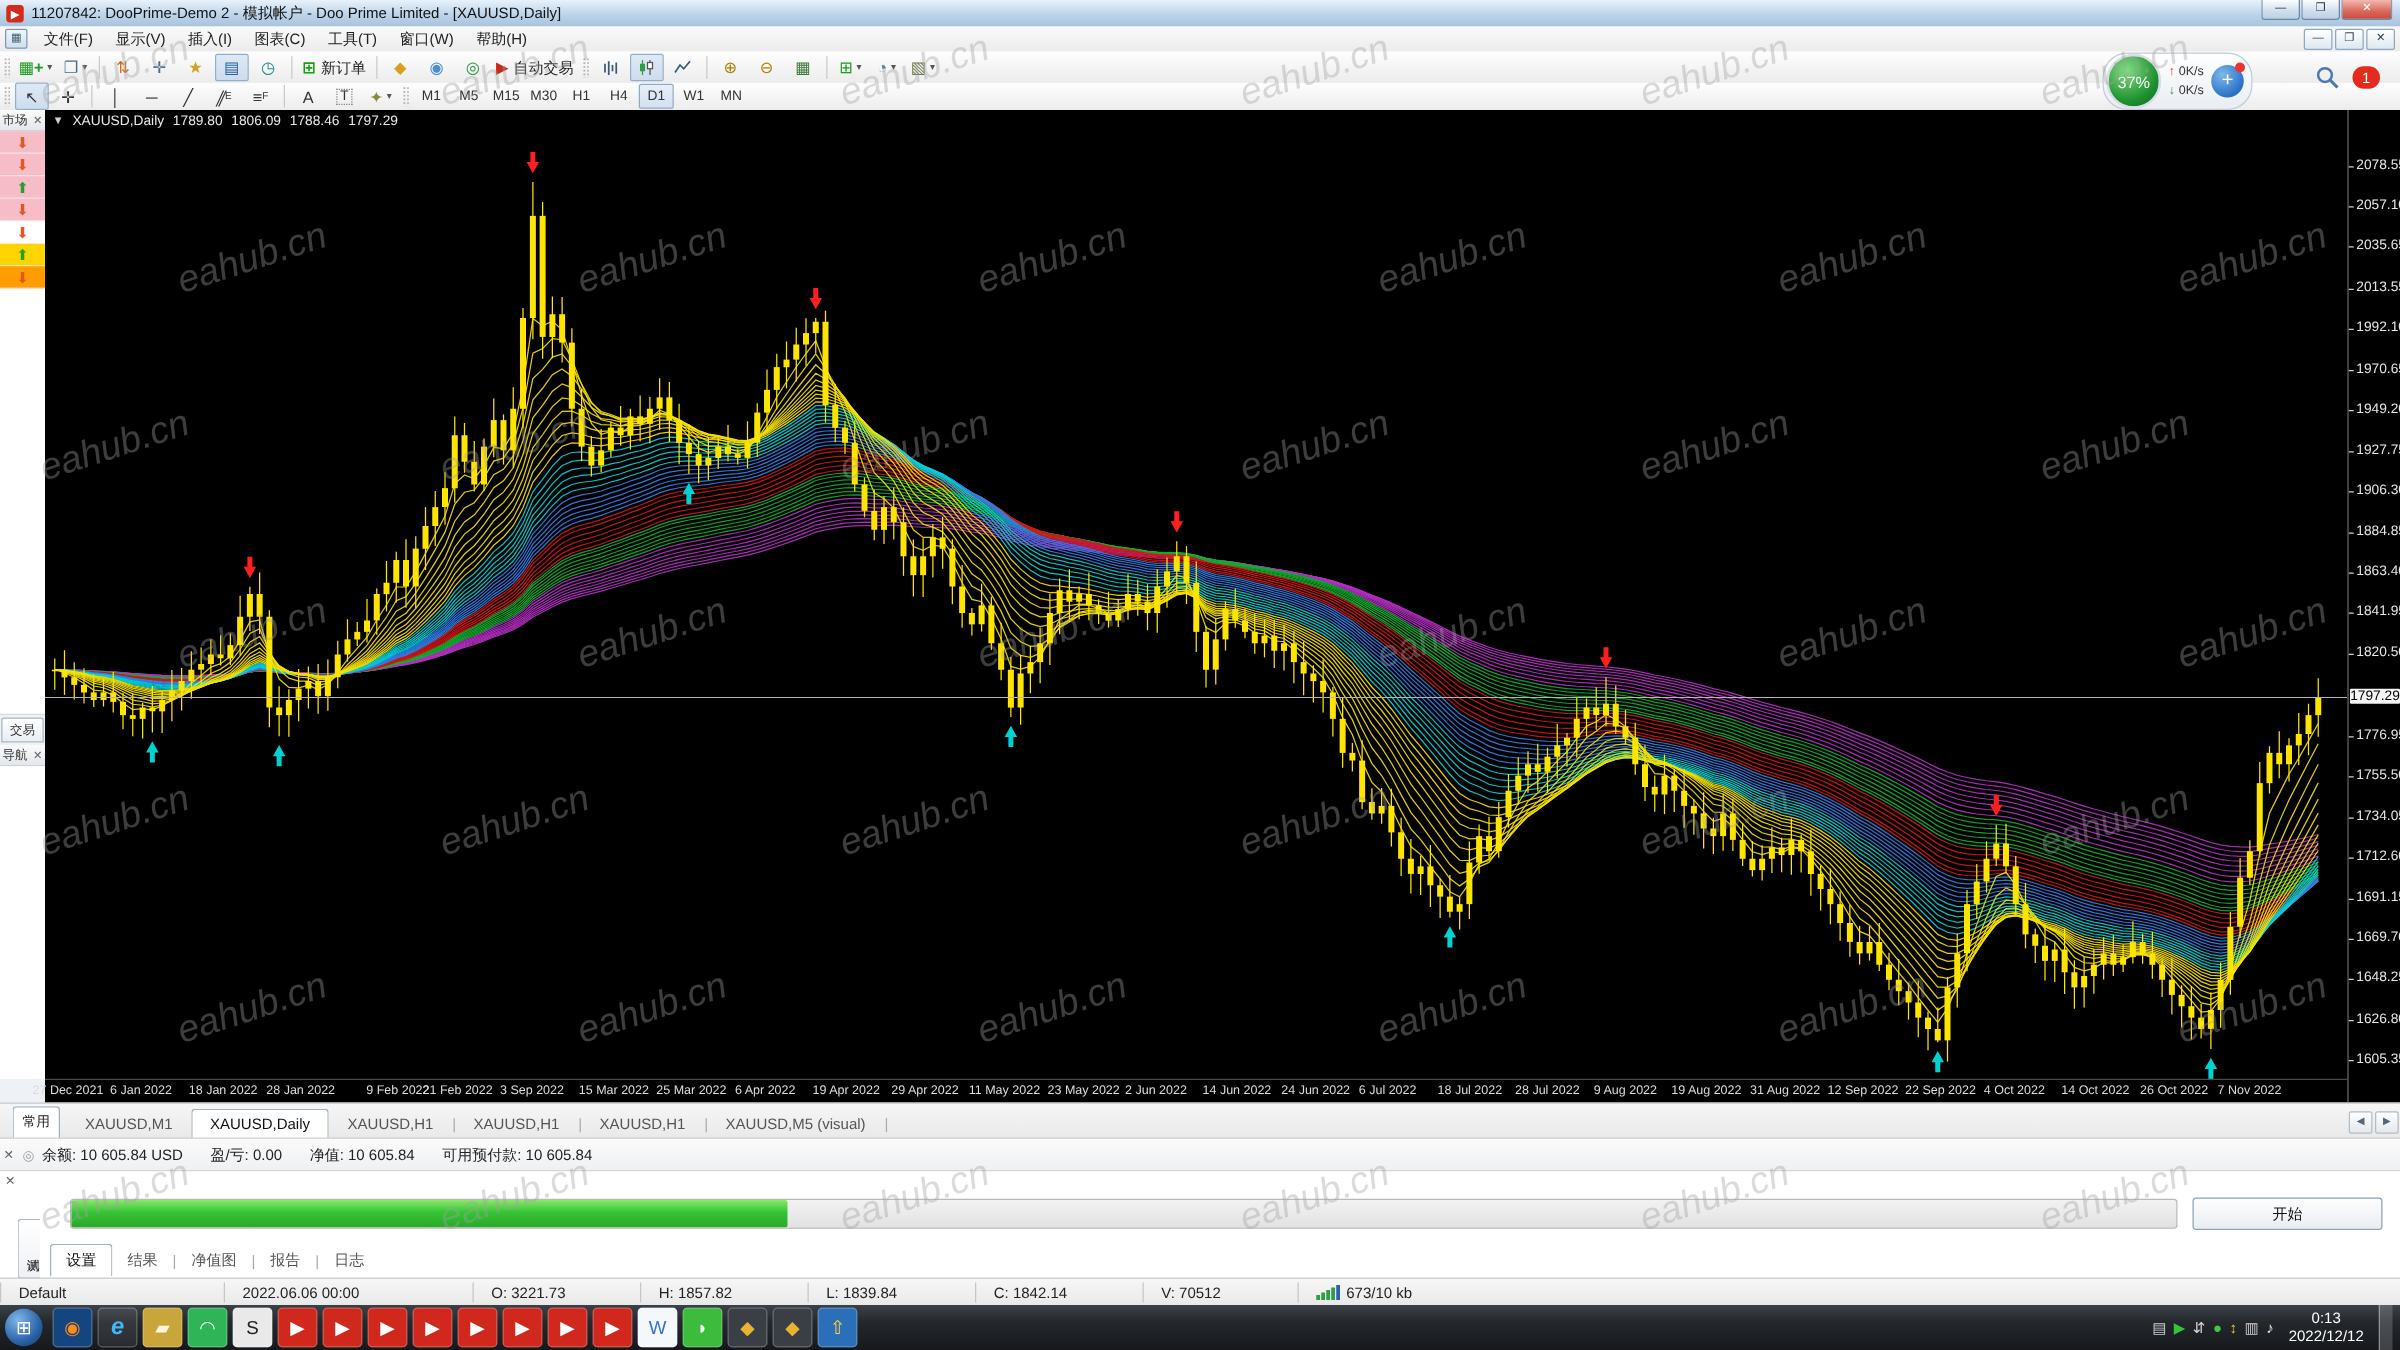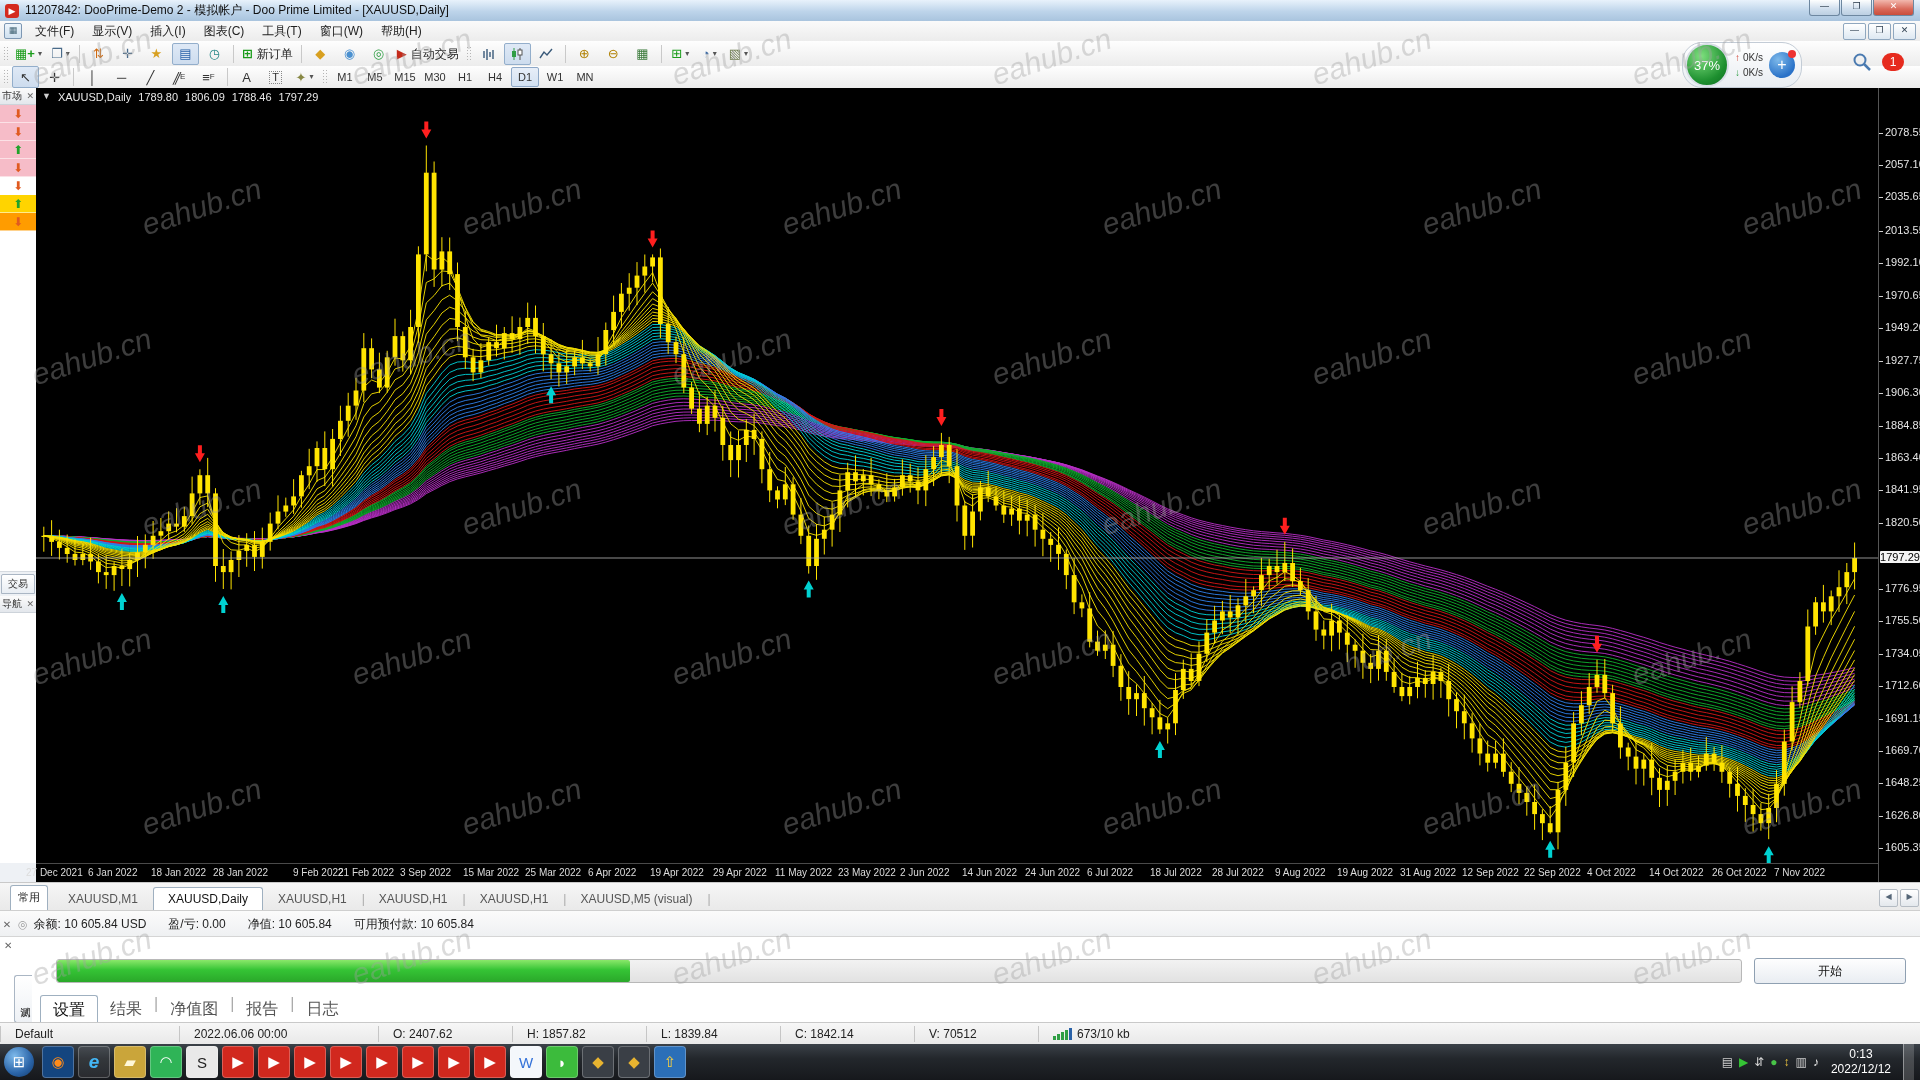--- a/index.html
+++ b/index.html
@@ -81,21 +81,21 @@
   #terminal .dot{color:#999;margin:0 6px 0 4px;font-size:11px;}
   .tseg{margin-right:22px;white-space:nowrap;}
 
   #tester{position:absolute;left:0;top:936px;right:0;height:86px;background:#fff;border-top:1px solid #d5d5d5;}
   #tester .x{position:absolute;left:4px;top:3px;font-size:10px;color:#666;}
   #progress{position:absolute;left:56px;top:22px;width:1684px;height:22px;border:1px solid #b8b8b8;border-radius:3px;
     background:linear-gradient(#f2f2f2,#e2e2e2);overflow:hidden;}
   #progfill{height:100%;background:linear-gradient(#8ae86a,#35c435 45%,#2aa82a);border-radius:2px;}
   #startbtn{position:absolute;right:14px;top:21px;width:150px;height:24px;border:1px solid #8fa0b2;border-radius:3px;
     background:linear-gradient(#fefefe,#e9edf2);font-size:12px;color:#111;display:flex;align-items:center;justify-content:center;}
-  #testertabs{position:absolute;left:40px;bottom:2px;display:flex;align-items:flex-start;font-size:16px;color:#555;height:26px;margin-top:28px;}
+  #testertabs{position:absolute;left:40px;bottom:2px;display:flex;align-items:flex-end;font-size:12px;color:#555;height:26px;margin-top:28px;}
   .ttab{padding:4px 12px;}
   .ttab.active{background:#fff;border:1px solid #9fb0c0;border-radius:3px 3px 0 0;border-bottom:none;color:#111;}
   #testtab-vert{position:absolute;left:14px;bottom:0px;width:17px;height:46px;border:1px solid #aab6c4;border-right:none;
     background:linear-gradient(#fff,#eef1f5);writing-mode:vertical-rl;font-size:10px;color:#333;text-align:center;border-radius:3px 0 0 3px;}
 
   #statusbar{position:absolute;left:0;top:1022px;right:0;height:22px;background:linear-gradient(#f7f7f7,#e8e8e8);
     border-top:1px solid #c9c9c9;display:flex;align-items:center;font-size:12px;color:#222;}
   #statusbar .help{padding-left:6px;flex:1;}
   .sseg{border-left:1px solid #c6c6c6;height:16px;display:flex;align-items:center;padding:0 14px;white-space:nowrap;}
   .hbars{display:flex;align-items:flex-end;gap:1px;margin-right:5px;}
@@ -985,21 +985,21 @@
       <span class="ctab-sep">|</span>
       <div class="ttab">报告</div>
       <span class="ctab-sep">|</span>
       <div class="ttab">日志</div>
     </div>
   </div>
 
   <div id="statusbar">
     <span class="sseg" style="width:150px;">Default</span>
     <span class="sseg" style="width:170px;">2022.06.06 00:00</span>
-    <span class="sseg" style="width:105px;">O: 2407.62</span>
+    <span class="sseg" style="width:105px;">O: 3221.73</span>
     <span class="sseg" style="width:105px;">H: 1857.82</span>
     <span class="sseg" style="width:105px;">L: 1839.84</span>
     <span class="sseg" style="width:105px;">C: 1842.14</span>
     <span class="sseg" style="width:95px;">V: 70512</span>
     <span class="sseg">
       <span class="hbars">
           <i style="height:4px"></i>
           <i style="height:6px"></i>
           <i style="height:8px"></i>
           <i style="height:10px"></i>

